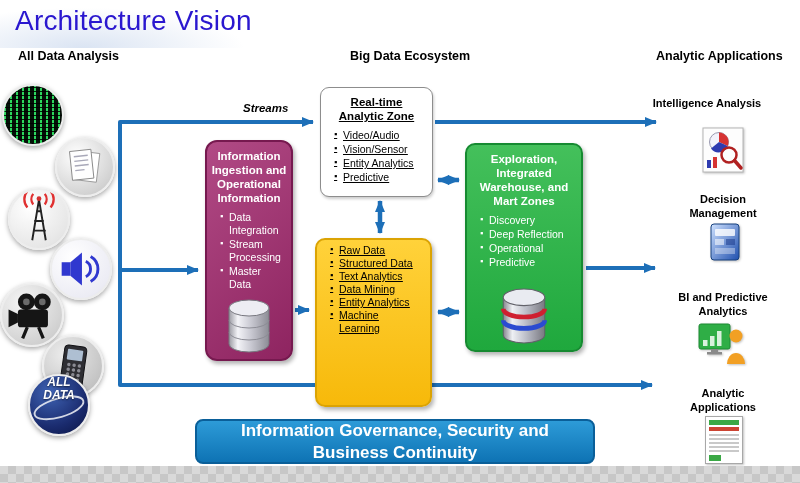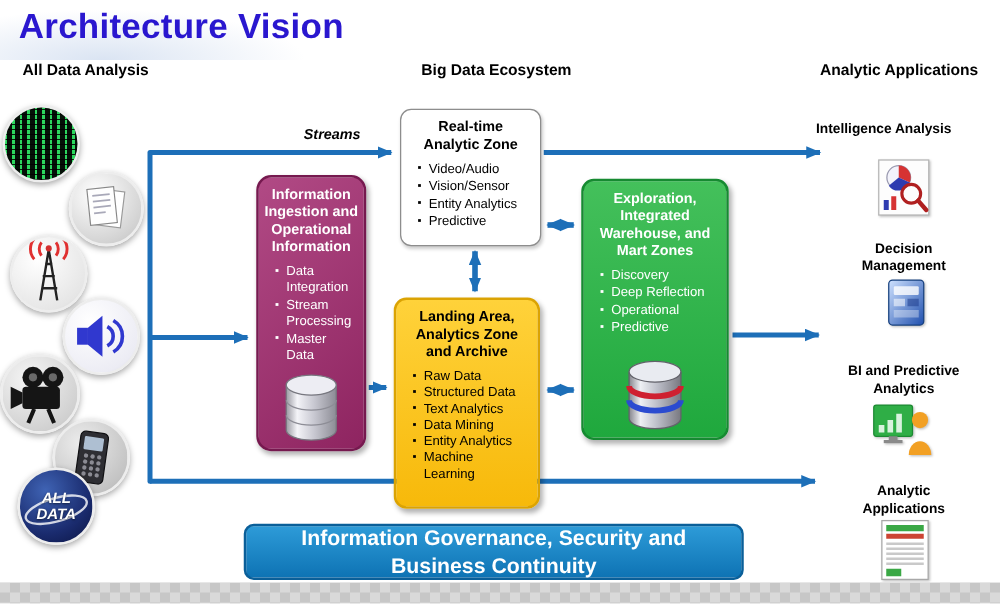--- a/index.html
+++ b/index.html
@@ -3,25 +3,25 @@
 <meta charset="utf-8">
 <style>
   * { margin:0; padding:0; box-sizing:border-box; }
   html,body { background:#fff; }
   .stage { position:relative; width:800px; height:483px; background:#ffffff; overflow:hidden;
            font-family:"Liberation Sans", sans-serif; color:#000; }
 
   
   .title-swoosh { position:absolute; left:0; top:0; width:330px; height:48px; z-index:0;
     background: radial-gradient(70% 120% at 25% 100%, rgba(150,178,220,.35), rgba(255,255,255,0) 70%); }
-  .page-title { position:absolute; left:15px; top:5px; z-index:3; font-size:28px; font-weight:bold;
+  .page-title { position:absolute; left:15px; top:5px; z-index:3; font-size:28px; font-weight:normal;
     color:#2a17cf; letter-spacing:.2px; }
 
   .col-header { position:absolute; top:49px; z-index:3; font-size:12.5px; font-weight:bold; }
-  .h-sources { left:18px; } .h-eco { left:303px;padding-left:34px; } .h-apps { left:656px; }
+  .h-sources { left:18px; } .h-eco { left:316px;padding-left:34px; } .h-apps { left:656px; }
 
   
   .arrows { position:absolute; left:0; top:0; z-index:1; }
   .streams-label { position:absolute; left:243px; top:102px; z-index:2; font-size:11.5px;
     font-weight:bold; font-style:italic; }
 
   
   .src-icon { position:absolute; z-index:2; border-radius:50%; overflow:hidden;
     border:2px solid #ededed; box-shadow:0 2px 5px rgba(0,0,0,.35); }
   .src-icon svg { display:block; width:100%; height:100%; }
@@ -32,36 +32,36 @@
   .i-docs { left:55px; top:137px; width:60px; height:60px;
     background:radial-gradient(circle at 35% 30%, #ffffff, #d3d3d3 72%, #bdbdbd); }
   .i-antenna { left:8px; top:188px; width:62px; height:62px;
     background:radial-gradient(circle at 35% 30%, #ffffff, #e6e6e6 75%, #d2d2d2); }
   .i-speaker { left:50px; top:238px; width:62px; height:62px;
     background:radial-gradient(circle at 35% 30%, #ffffff, #ececf4 75%, #d8d8e4); }
   .i-camera { left:0px; top:283px; width:64px; height:64px;
     background:radial-gradient(circle at 35% 30%, #f5f5f5, #d0d0d0 75%, #bcbcbc); }
   .i-phone { left:42px; top:335px; width:62px; height:62px;
     background:radial-gradient(circle at 35% 30%, #ececec, #c3c3c3 75%, #a9a9a9); }
-  .i-alldata { left:14px; top:374px; width:62px; height:62px;
+  .i-alldata { left:28px; top:374px; width:62px; height:62px;
     background:radial-gradient(circle at 35% 28%, #3f63b4, #1a2b6e 62%, #0a1340);
-    display:flex; flex-direction:column; align-items:center; justify-content:center; }
+    display:flex; flex-direction:column; align-items:center; justify-content:flex-start; }
   .i-alldata .ring { position:absolute; left:0; top:0; width:100%; height:100%; }
   .alldata-text { position:relative; z-index:1; color:#fff; font-weight:bold; font-style:italic;
     font-size:12px; line-height:1.05; text-align:center; text-shadow:0 1px 2px rgba(0,0,0,.6); }
 
   
   .box { position:absolute; z-index:3; border-radius:10px; display:flex; flex-direction:column; }
   .box-title { font-weight:bold; font-size:11.5px; text-align:center; line-height:1.22;
     margin:7px auto 2px auto; }
   .bullets { list-style:none; margin:4px 0 0 0; padding:0 6px 0 13px; }
   .bullets li { position:relative; padding-left:9px; font-size:10.5px; line-height:1.24; margin-bottom:1px; }
   .bullets li::before { content:"▪"; position:absolute; left:0; top:0; font-size:9px; }
   .light, .light li, .light li::before { color:#fff; }
-  .dark, .dark li, .dark li::before { color:#000; }
+  .dark, .dark li, .dark li::before { color:#000;text-decoration:underline; }
 
   .box-realtime { left:320px; top:87px; width:113px; height:110px; background:#fff;
     border:1.5px solid #8d8d8d; border-radius:9px; box-shadow:1px 2px 3px rgba(0,0,0,.2); }
   .box-realtime .box-title { max-width:84px; }
 
   .box-ingestion { left:205px; top:140px; width:88px; height:221px;
     background:linear-gradient(135deg, #b14a85, #8e2460);
     border:2px solid #76194f; border-radius:12px; box-shadow:2px 3px 4px rgba(0,0,0,.3); }
   .box-ingestion .box-title { max-width:78px; color:#fff; }
 
@@ -242,21 +242,20 @@
           </linearGradient>
         </defs>
         <path d="M3,9 v36 a20,8 0 0 0 40,0 V9" fill="url(#cylA)" stroke="#77777f"></path>
         <path d="M3,21 a20,8 0 0 0 40,0 M3,33 a20,8 0 0 0 40,0" fill="none" stroke="#8d8d96"></path>
         <ellipse cx="23" cy="9" rx="20" ry="8" fill="#ededf3" stroke="#77777f"></ellipse>
       </svg>
     </div>
   </div>
 
   <div class="box box-landing">
-    <div class="box-title dark">Landing Area, Analytics Zone and Archive</div>
     <ul class="bullets dark">
       <li>Raw Data</li>
       <li>Structured Data</li>
       <li>Text Analytics</li>
       <li>Data Mining</li>
       <li>Entity Analytics</li>
       <li style="max-width:62px;">Machine Learning</li>
     </ul>
   </div>
 

